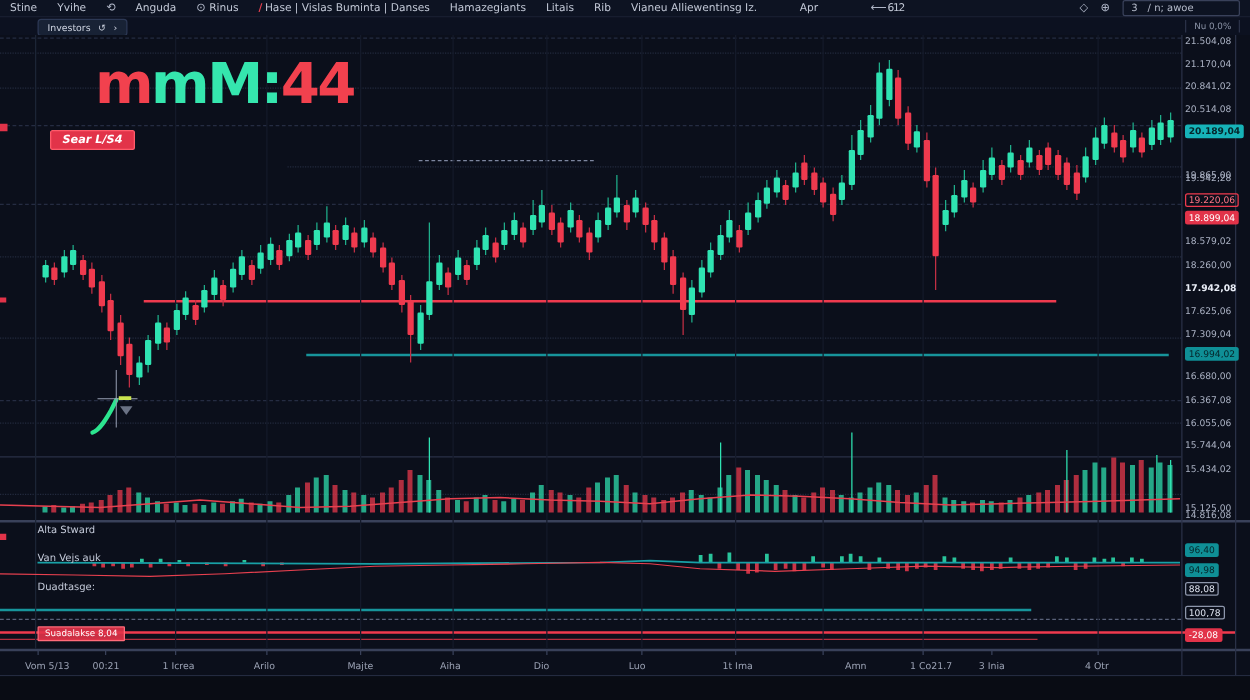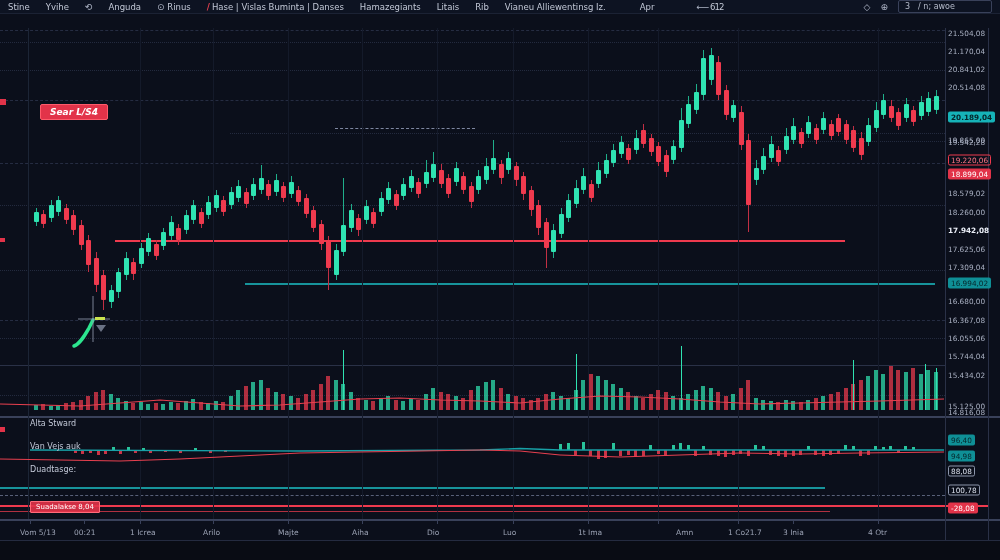--- a/index.html
+++ b/index.html
@@ -71,20 +71,28 @@
     <span id="right-cluster">
       <span class="tb-icon">◇</span>
       <span class="tb-icon">⊕</span>
       <span id="searchbox">
         <span>3</span>
         <span>/ n; awoe</span>
       </span>
     </span>
   </div>
 
+  <div id="row2">
+    <div id="pill">
+      <span>Investors</span>
+      <span>↺</span>
+      <span>›</span>
+    </div>
+    <div id="row2cell">Nu 0,0%</div>
+  </div>
 
   <div id="stage">
     <div id="gridlayer">
         <div class="hl" style="left: 0px; top: 2px; width: 945px; border-top: 1px dashed rgb(37, 44, 66);"></div>
         <div class="hl" style="left: 0px; top: 14px; width: 945px; border-top: 1px dotted rgb(35, 42, 62);"></div>
         <div class="hl" style="left: 0px; top: 42px; width: 945px; border-top: 1px dotted rgb(35, 42, 62);"></div>
         <div class="hl" style="left: 0px; top: 72px; width: 945px; border-top: 1px dashed rgb(37, 44, 66);"></div>
         <div class="hl" style="left: 335px; top: 100px; width: 140px; border-top: 1px dashed rgb(126, 135, 160);"></div>
         <div class="hl" style="left: 230px; top: 105px; width: 715px; border-top: 1px dotted rgb(35, 42, 62);"></div>
         <div class="hl" style="left: 560px; top: 113px; width: 385px; border-top: 1px dotted rgb(35, 42, 62);"></div>
@@ -115,20 +123,23 @@
         <div class="vl" style="left: 513px; top: 0px; height: 491px; border-left: 1px solid rgb(20, 26, 42);"></div>
         <div class="vl" style="left: 588px; top: 0px; height: 491px; border-left: 1px solid rgb(20, 26, 42);"></div>
         <div class="vl" style="left: 658px; top: 0px; height: 491px; border-left: 1px solid rgb(20, 26, 42);"></div>
         <div class="vl" style="left: 738px; top: 0px; height: 491px; border-left: 1px solid rgb(20, 26, 42);"></div>
         <div class="vl" style="left: 878px; top: 0px; height: 491px; border-left: 1px solid rgb(20, 26, 42);"></div>
         <div class="redtick" style="left: 0px; top: 71px; width: 6px; height: 6px;"></div>
         <div class="redtick" style="left: 0px; top: 210px; width: 5px; height: 4px;"></div>
         <div class="redtick" style="left: 0px; top: 399px; width: 5px; height: 5px;"></div>
       </div>
 
+    <div id="title">
+      <span class="t-red">m</span><span class="t-teal">mM:</span><span class="t-red">44</span>
+    </div>
 
     <div id="selbadge">Sear L/S4</div>
 
     <div id="candlelayer">
         <div class="candle-wick" style="left: 35.5px; top: 180px; width: 1px; height: 18px; background: rgb(31, 174, 138);"></div>
         <div class="candle-body" style="left: 33.5px; top: 184px; width: 5px; height: 10px; background: rgb(47, 227, 178); border-radius: 1px;"></div>
         <div class="candle-wick" style="left: 42.5px; top: 182px; width: 1px; height: 18px; background: rgb(194, 47, 68);"></div>
         <div class="candle-body" style="left: 40.5px; top: 186px; width: 5px; height: 10px; background: rgb(239, 58, 78); border-radius: 1px;"></div>
         <div class="candle-wick" style="left: 50.5px; top: 172px; width: 1px; height: 22px; background: rgb(31, 174, 138);"></div>
         <div class="candle-body" style="left: 48.5px; top: 177px; width: 5px; height: 13px; background: rgb(47, 227, 178); border-radius: 1px;"></div>
@@ -579,21 +590,21 @@
     <div class="pane-lab" style="left:30px;top:391px;">Alta Stward</div>
     <div class="pane-lab" style="left:30px;top:414px;">Van Vejs auk</div>
     <div class="pane-lab" style="left:30px;top:437px;">Duadtasge:</div>
     <div id="p2badge">Suadalakse 8,04</div>
 
     <div id="price-axis">
         <div class="axis-lab" style="top: 5px;"><span class="s-plain">21.504,08</span></div>
         <div class="axis-lab" style="top: 23px;"><span class="s-plain">21.170,04</span></div>
         <div class="axis-lab" style="top: 41px;"><span class="s-plain">20.841,02</span></div>
         <div class="axis-lab" style="top: 59px;"><span class="s-plain">20.514,08</span></div>
-        <div class="axis-lab" style="top: 89px;"><span class="s-cur">20.189,04</span></div>
+        <div class="axis-lab" style="top: 77px;"><span class="s-cur">20.189,04</span></div>
         <div class="axis-lab" style="top: 112px;"><span class="s-plain">19.865,00</span></div>
         <div class="axis-lab" style="top: 114px;"><span class="s-plain">19.542,28</span></div>
         <div class="axis-lab" style="top: 132px;"><span class="s-redout">19.220,06</span></div>
         <div class="axis-lab" style="top: 146px;"><span class="s-redb">18.899,04</span></div>
         <div class="axis-lab" style="top: 165px;"><span class="s-plain">18.579,02</span></div>
         <div class="axis-lab" style="top: 184px;"><span class="s-plain">18.260,00</span></div>
         <div class="axis-lab" style="top: 202px;"><span class="s-bright">17.942,08</span></div>
         <div class="axis-lab" style="top: 221px;"><span class="s-plain">17.625,06</span></div>
         <div class="axis-lab" style="top: 239px;"><span class="s-plain">17.309,04</span></div>
         <div class="axis-lab" style="top: 255px;"><span class="s-teal">16.994,02</span></div>

